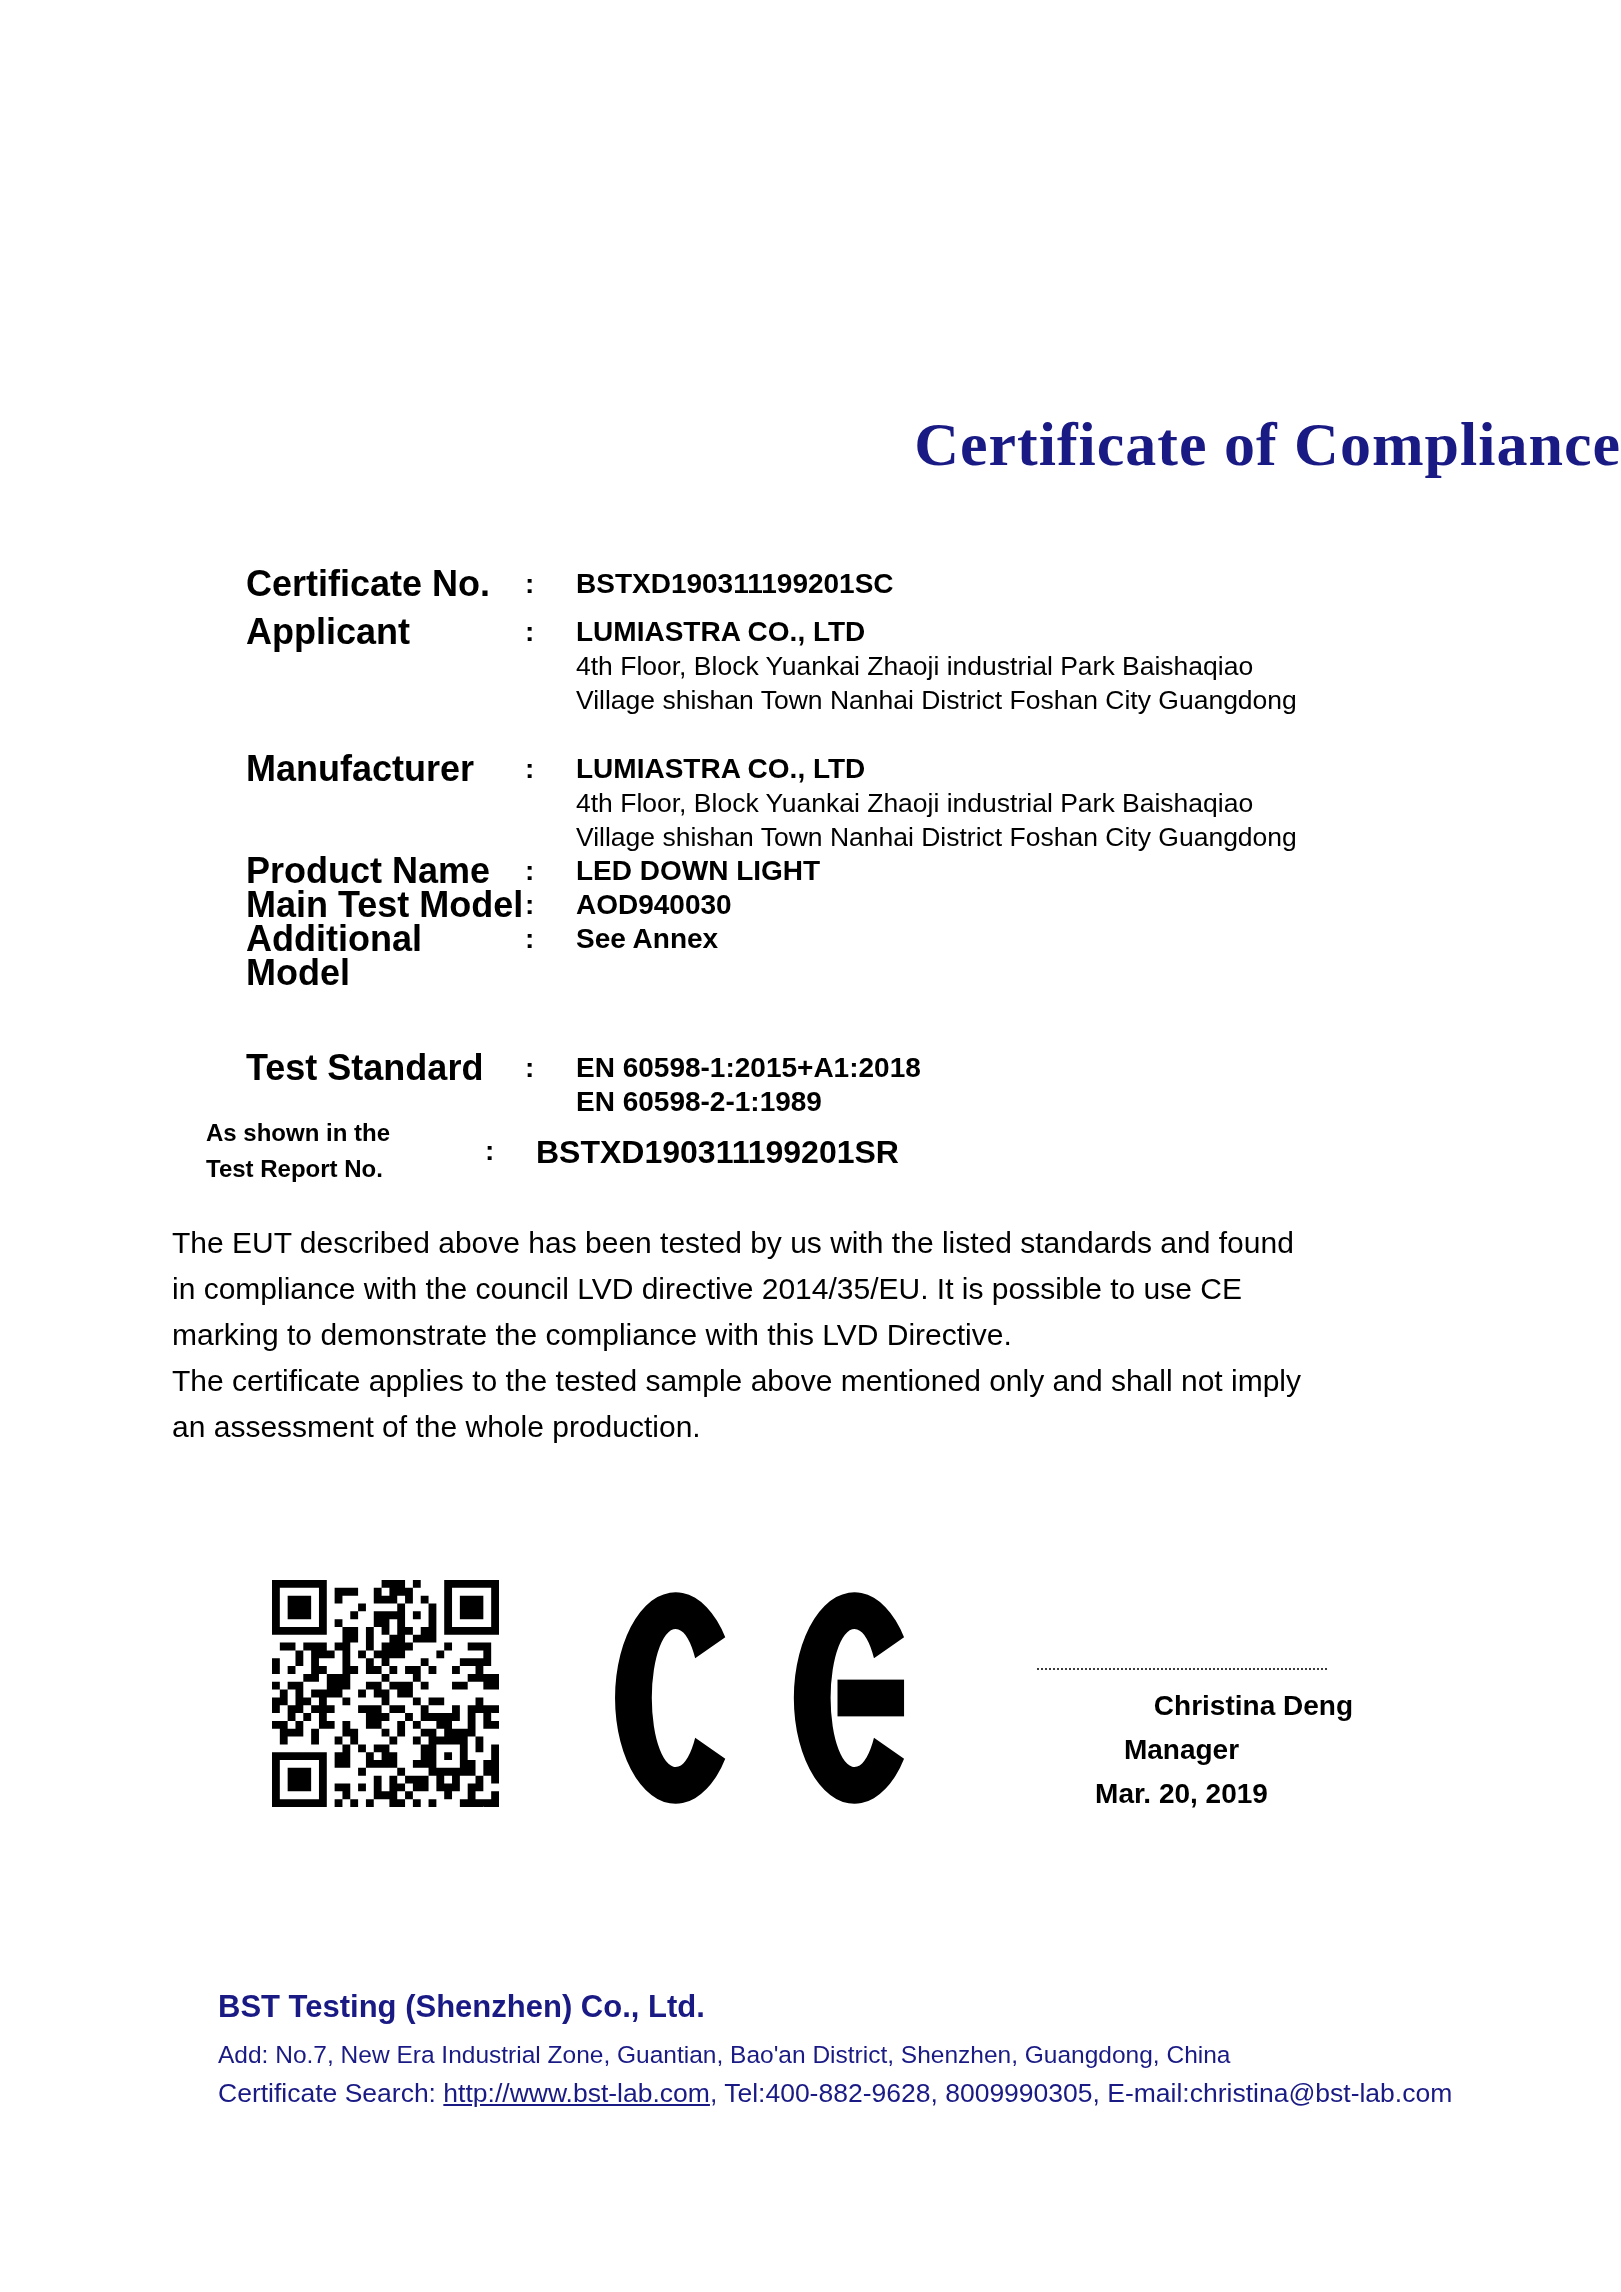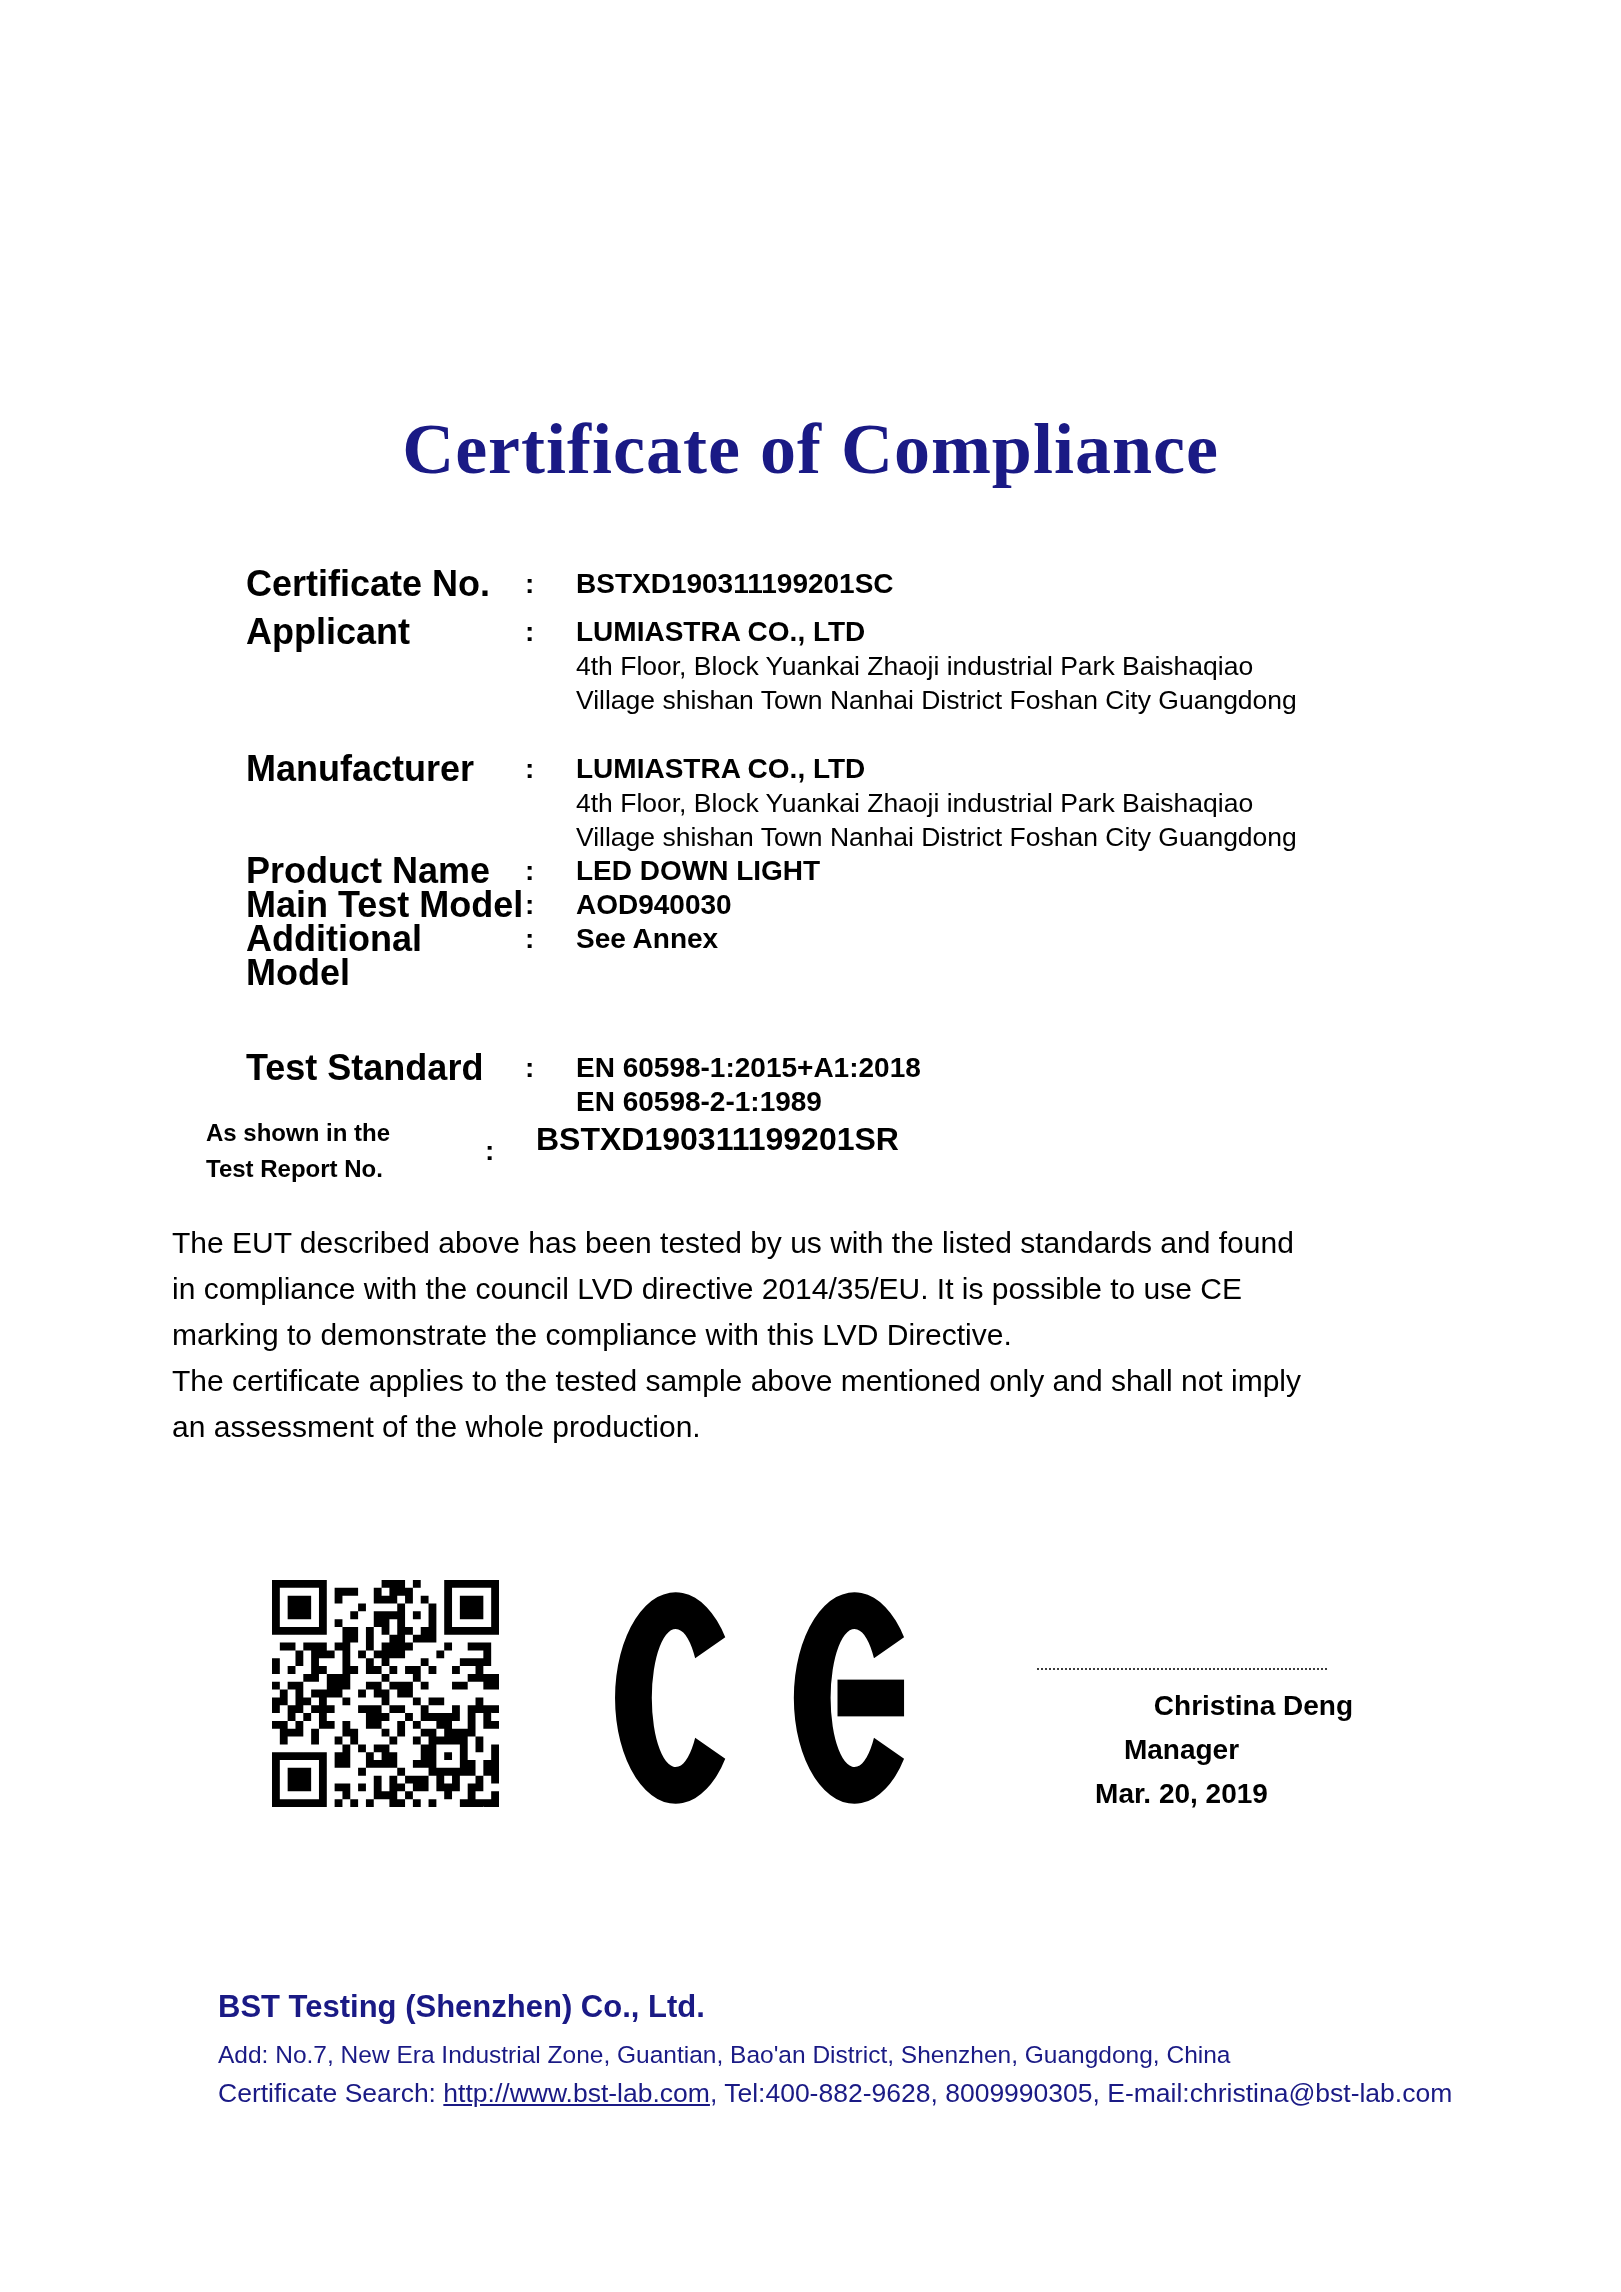--- a/index.html
+++ b/index.html
@@ -1,31 +1,31 @@
 <!DOCTYPE html>
 <html style="--navy: #1a1a85;"><head>
 <meta charset="utf-8">
 <style>
   html,body{margin:0;padding:0;background:#ffffff;}
   .page{
     position:relative;width:1621px;height:2293px;background:#ffffff;
     font-family:"Liberation Sans",sans-serif;color:#000;overflow:hidden;
   }
   .title{
-    position:absolute;top:410px;left:0;width:100%;margin:0;text-align:center;
-    font-family:"Liberation Serif",serif;font-weight:bold;font-size:72px;line-height:1.1;
+    position:absolute;top:410px;left:0;width:100%;margin:0;text-align:right;
+    font-family:"Liberation Serif",serif;font-weight:bold;font-size:62px;line-height:1.1;
     color:var(--navy,#1a1a85);letter-spacing:1px;
   }
   .irow{position:absolute;left:206px;display:flex;align-items:flex-start;}
   .lbl{width:279px;font-weight:bold;font-size:36px;line-height:34px;margin-left:40px;}
   .lbl2{width:279px;font-weight:bold;font-size:24px;line-height:36px;}
   .colon{width:51px;font-weight:bold;font-size:28px;line-height:34px;}
   .vwrap{display:flex;flex-direction:column;}
   .val{font-weight:bold;font-size:28px;line-height:34px;white-space:nowrap;}
-  .valbig{font-weight:bold;font-size:32px;line-height:34px;white-space:nowrap;margin-top:7px;}
+  .valbig{font-weight:bold;font-size:32px;line-height:34px;white-space:nowrap;margin-top:20px;}
   .addr{font-weight:normal;font-size:26.5px;line-height:34px;white-space:nowrap;}
   .bodytext{position:absolute;left:172px;top:1220px;width:1313px;}
   .bodyline{font-size:30px;line-height:46px;white-space:nowrap;}
   .qr{position:absolute;left:272px;top:1580px;}
   .ce{position:absolute;left:615px;top:1592px;}
   .sig{position:absolute;left:1010px;top:1668px;width:343px;text-align:center;}
   .dots{width:290px;height:0;margin:0 auto;border-top:2.9px dotted #3c3c3c;}
   .sigline{font-weight:bold;font-size:28px;line-height:44px;}
   .signame{margin-top:13.7px;text-align:right;}
   .footer{position:absolute;left:218px;top:1988px;color:var(--navy,#1a1a85);}

